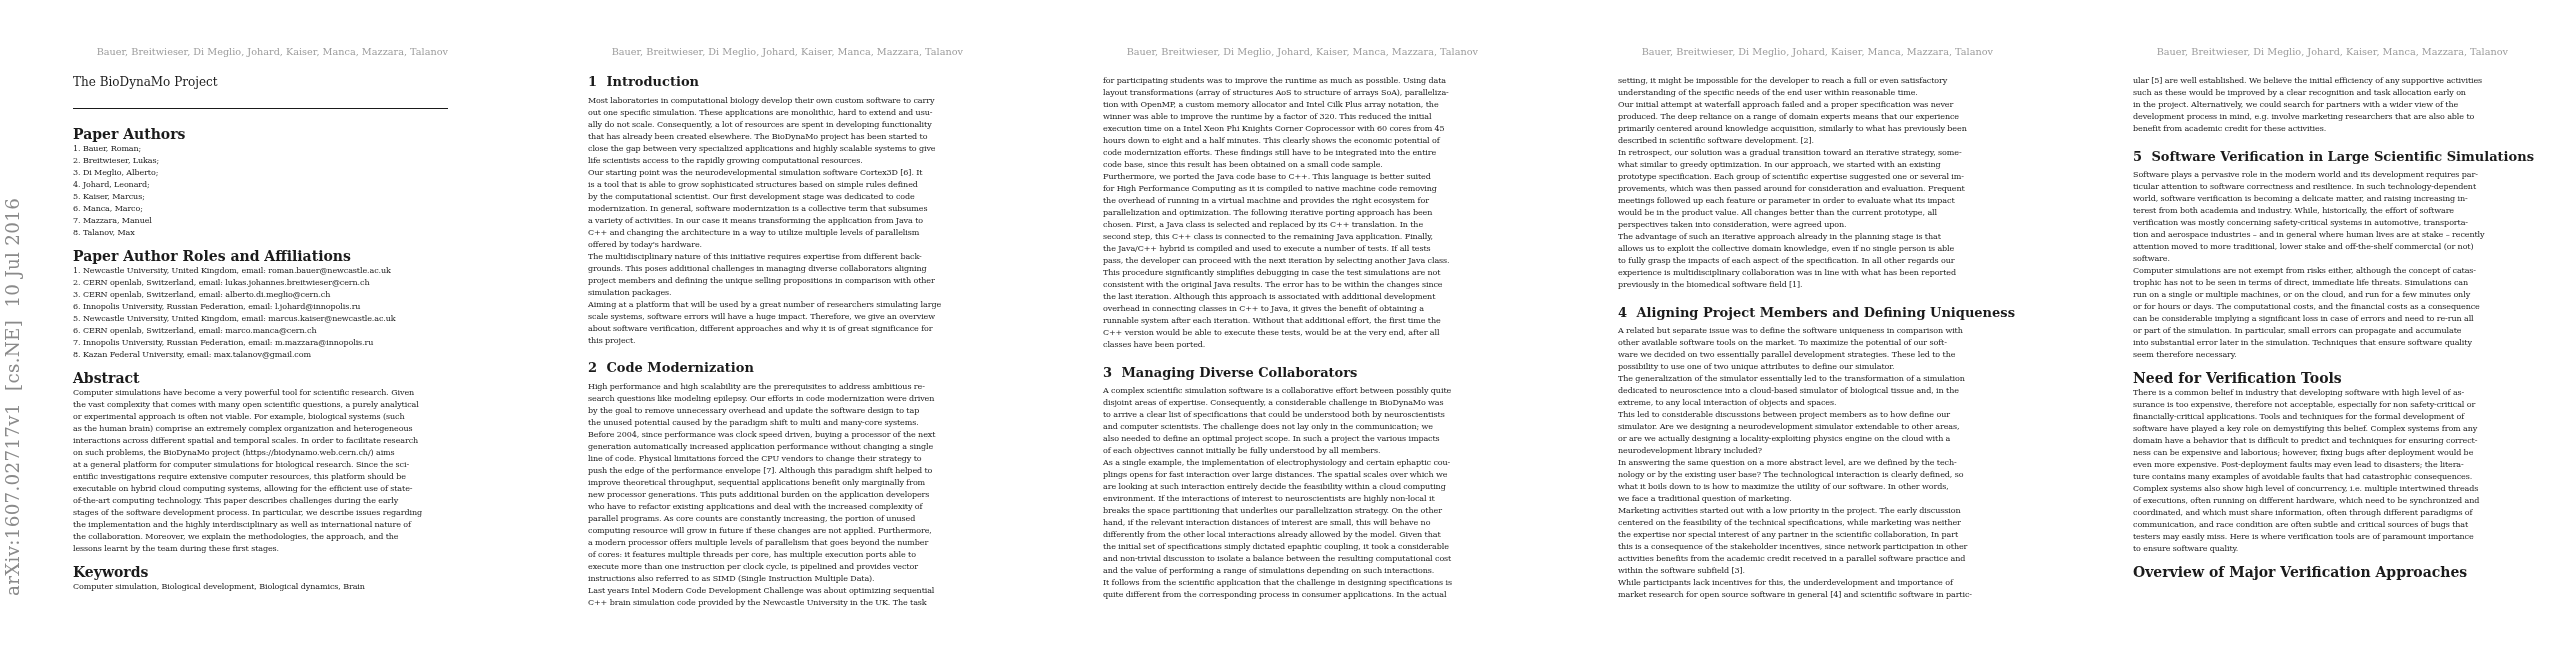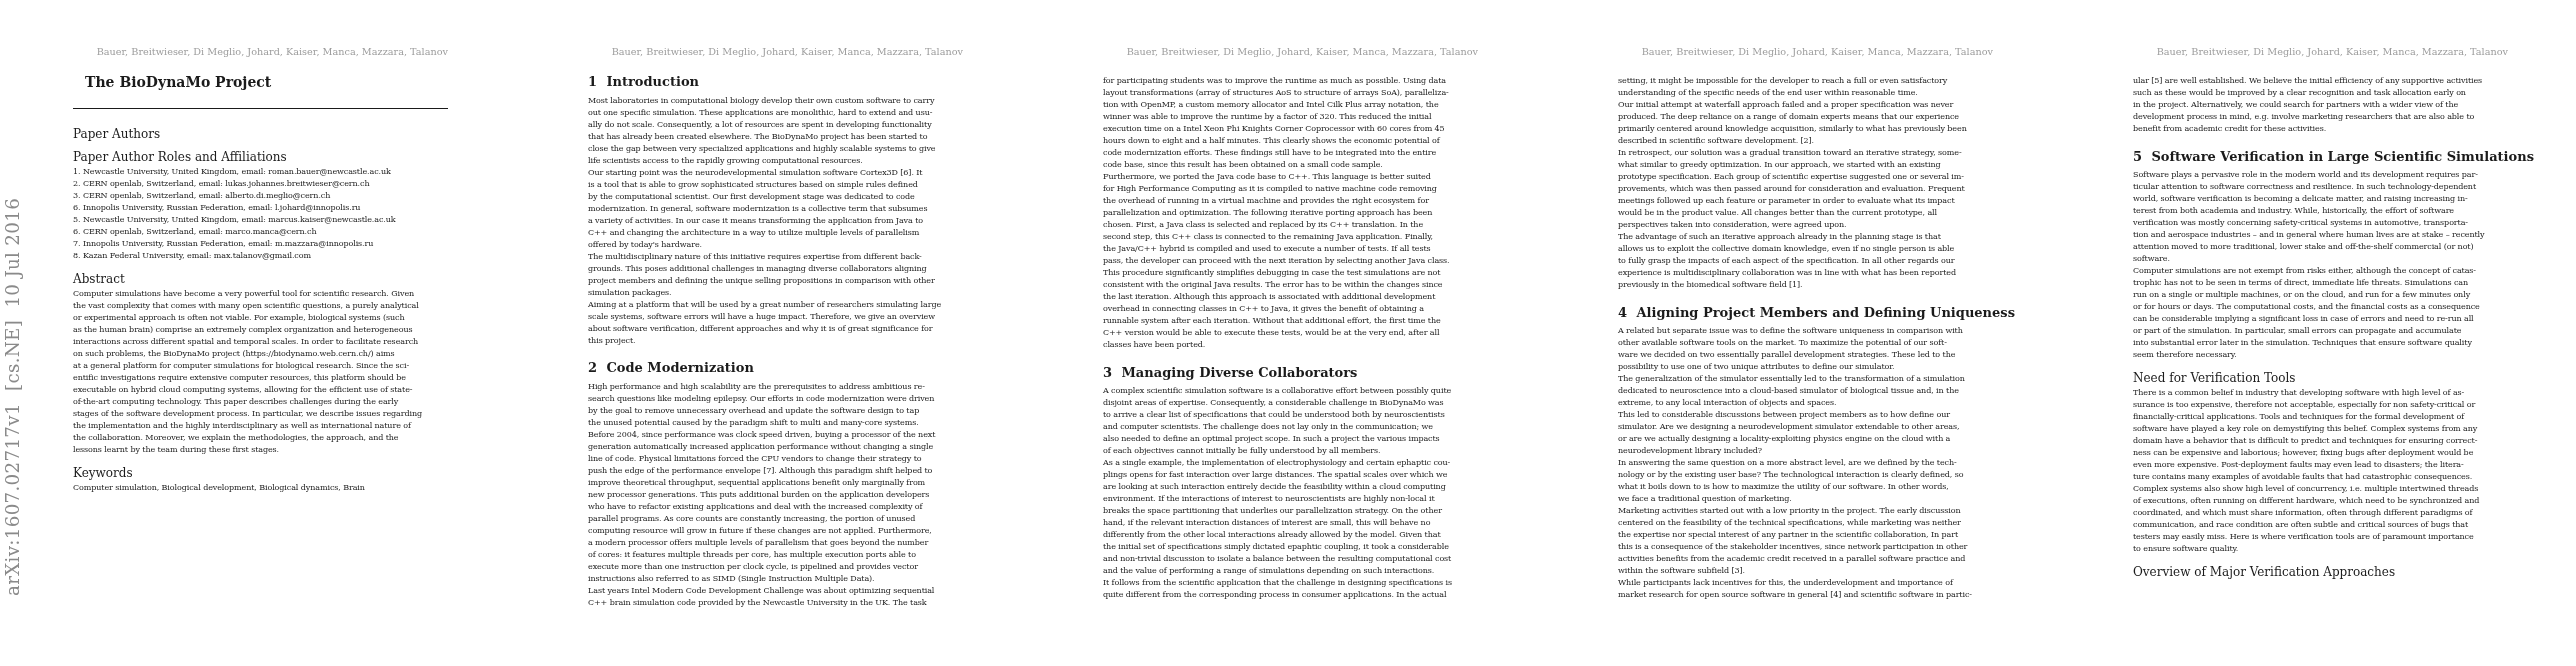--- a/index.html
+++ b/index.html
@@ -28,43 +28,43 @@
   }
   .running-head {
     font-size: 9.7px;
     line-height: 11px;
     color: #9c9c9c;
     text-align: right;
     margin: 0 0 18px 0;
     white-space: nowrap;
   }
   .title {
-    font-size: 14px;
-    font-weight: 700;
+    font-size: 12px;
+    font-weight: 400;
     line-height: 14.5px;
-    margin: 12px;
+    margin: 0;
     white-space: nowrap;
   }
   .rule {
     border: none;
     border-top: 1.4px solid #1a1a1a;
     margin: 18px 0 19px 0;
     height: 0;
   }
   .section {
     font-size: 13px;
     font-weight: 700;
     line-height: 14.5px;
     margin: 14.5px 0 5px 0;
     white-space: nowrap;
   }
   .section .sec-num { margin-right: 9.4px; }
   .subheading {
-    font-size: 12px;
-    font-weight: 400;
+    font-size: 14px;
+    font-weight: 700;
     line-height: 12.2px;
     margin: 11px 0 2.8px 0;
     white-space: nowrap;
   }
   .lines { margin: 0; }
   .line {
     font-size: 8px;
     letter-spacing: -0.1px;
     line-height: 12px;
     white-space: nowrap;
@@ -83,20 +83,30 @@
 </style>
 </head>
 <body>
 
 <div class="pages-row" id="pages-root">
     <div class="page">
       <div class="running-head">Bauer, Breitwieser, Di Meglio, Johard, Kaiser, Manca, Mazzara, Talanov</div>
       <div class="title">The BioDynaMo Project</div>
       <div class="rule"></div>
       <div class="subheading">Paper Authors</div>
+      <div class="lines">
+        <div class="line">1. Bauer, Roman;</div>
+        <div class="line">2. Breitwieser, Lukas;</div>
+        <div class="line">3. Di Meglio, Alberto;</div>
+        <div class="line">4. Johard, Leonard;</div>
+        <div class="line">5. Kaiser, Marcus;</div>
+        <div class="line">6. Manca, Marco;</div>
+        <div class="line">7. Mazzara, Manuel</div>
+        <div class="line">8. Talanov, Max</div>
+      </div>
       <div class="subheading">Paper Author Roles and Affiliations</div>
       <div class="lines">
         <div class="line">1. Newcastle University, United Kingdom, email: roman.bauer@newcastle.ac.uk</div>
         <div class="line">2. CERN openlab, Switzerland, email: lukas.johannes.breitwieser@cern.ch</div>
         <div class="line">3. CERN openlab, Switzerland, email: alberto.di.meglio@cern.ch</div>
         <div class="line">6. Innopolis University, Russian Federation, email: l.johard@innopolis.ru</div>
         <div class="line">5. Newcastle University, United Kingdom, email: marcus.kaiser@newcastle.ac.uk</div>
         <div class="line">6. CERN openlab, Switzerland, email: marco.manca@cern.ch</div>
         <div class="line">7. Innopolis University, Russian Federation, email: m.mazzara@innopolis.ru</div>
         <div class="line">8. Kazan Federal University, email: max.talanov@gmail.com</div>

